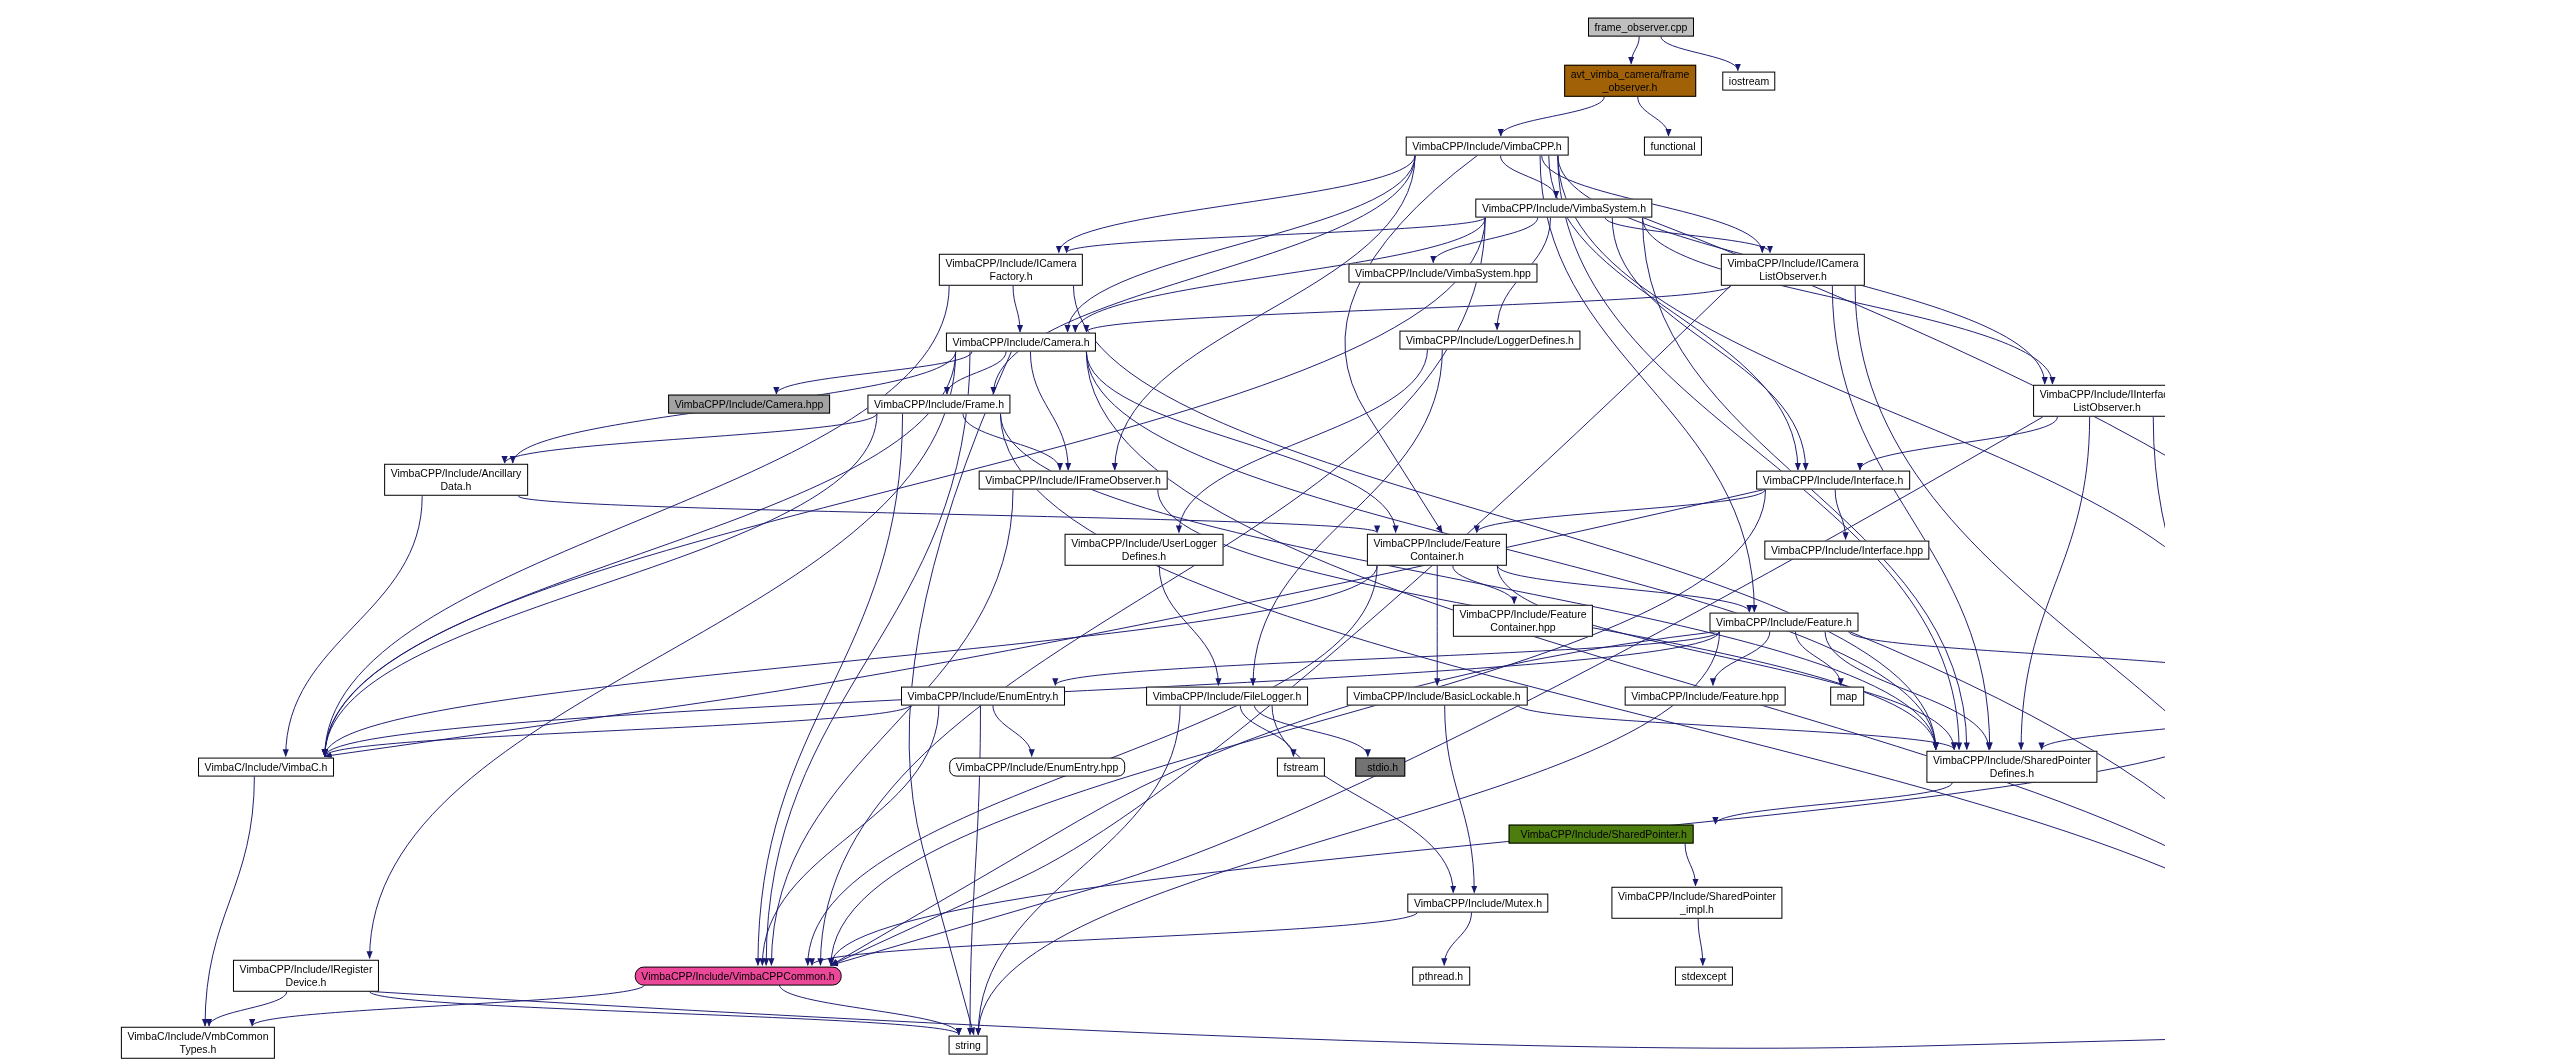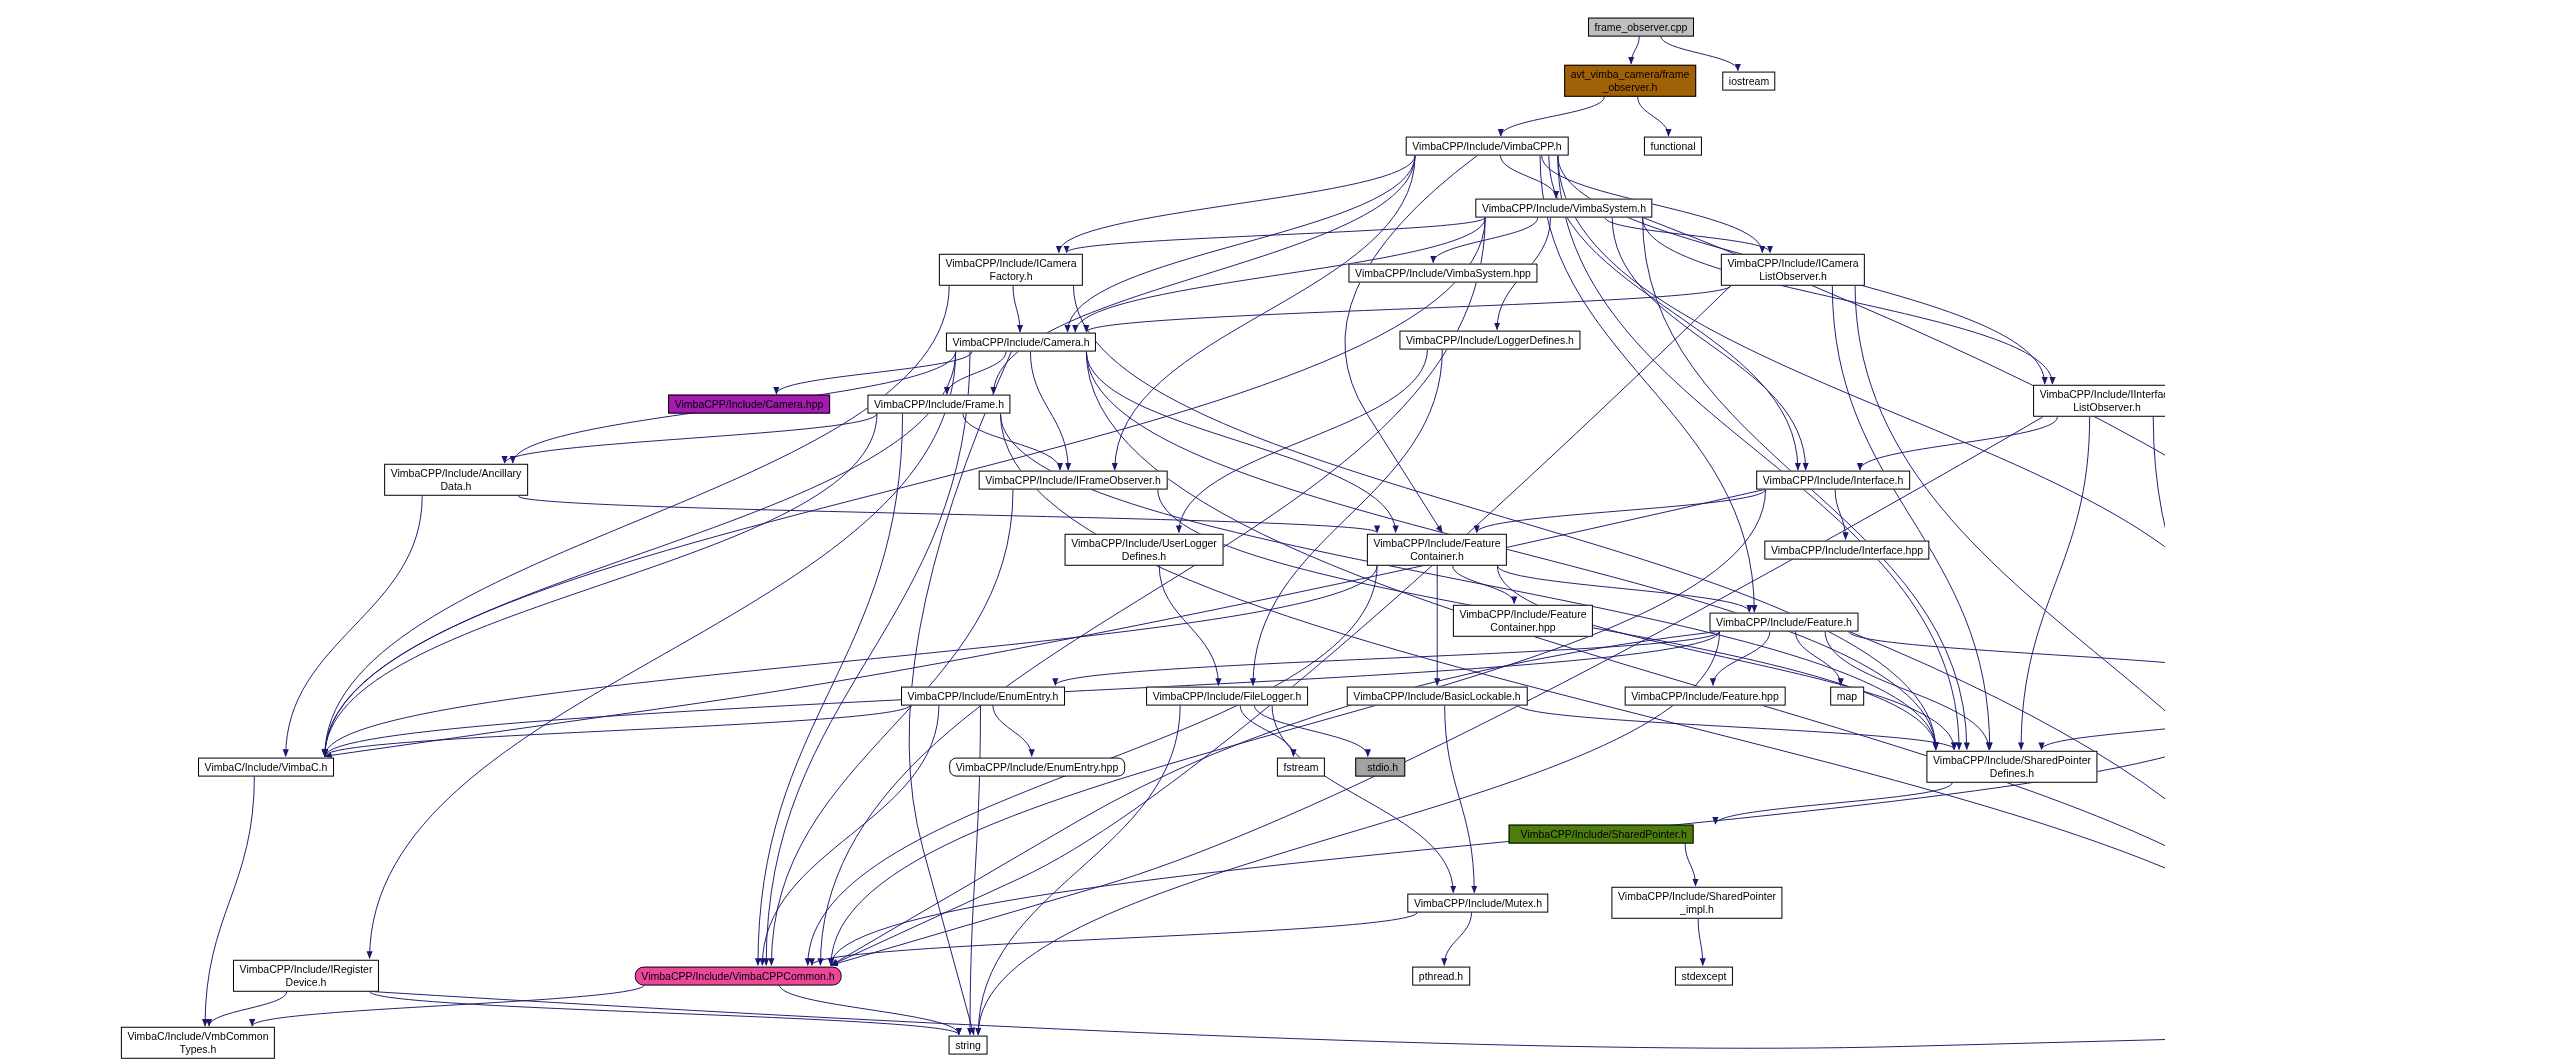--- a/index.html
+++ b/index.html
@@ -140,21 +140,21 @@
       <div class="node" style="left: 1564px; top: 208px; background: rgb(255, 255, 255); border-color: rgb(0, 0, 0); color: rgb(0, 0, 0);">VimbaCPP/Include/VimbaSystem.h</div>
       <div class="node" style="left: 1011px; top: 270px; background: rgb(255, 255, 255); border-color: rgb(0, 0, 0); color: rgb(0, 0, 0);">VimbaCPP/Include/ICamera
 Factory.h</div>
       <div class="node" style="left: 1419px; top: 273px; background: rgb(255, 255, 255); border-color: rgb(0, 0, 0); color: rgb(0, 0, 0); margin-left: 24px;">VimbaCPP/Include/VimbaSystem.hpp</div>
       <div class="node" style="left: 1793px; top: 270px; background: rgb(255, 255, 255); border-color: rgb(0, 0, 0); color: rgb(0, 0, 0);">VimbaCPP/Include/ICamera
 ListObserver.h</div>
       <div class="node" style="left: 1490px; top: 340px; background: rgb(255, 255, 255); border-color: rgb(0, 0, 0); color: rgb(0, 0, 0);">VimbaCPP/Include/LoggerDefines.h</div>
       <div class="node" style="left: 1021px; top: 342px; background: rgb(255, 255, 255); border-color: rgb(0, 0, 0); color: rgb(0, 0, 0);">VimbaCPP/Include/Camera.h</div>
       <div class="node" style="left: 2107px; top: 401px; background: rgb(255, 255, 255); border-color: rgb(0, 0, 0); color: rgb(0, 0, 0);">VimbaCPP/Include/IInterface
 ListObserver.h</div>
-      <div class="node" style="left: 749px; top: 404px; background: #a21caf; border-color: rgb(0, 0, 0); color: rgb(0, 0, 0);">VimbaCPP/Include/Camera.hpp</div>
+      <div class="node" style="left: 749px; top: 404px; background: #a3a3a3; border-color: rgb(0, 0, 0); color: rgb(0, 0, 0);">VimbaCPP/Include/Camera.hpp</div>
       <div class="node" style="left: 939px; top: 404px; background: rgb(255, 255, 255); border-color: rgb(0, 0, 0); color: rgb(0, 0, 0);">VimbaCPP/Include/Frame.h</div>
       <div class="node" style="left: 456px; top: 480px; background: rgb(255, 255, 255); border-color: rgb(0, 0, 0); color: rgb(0, 0, 0);">VimbaCPP/Include/Ancillary
 Data.h</div>
       <div class="node" style="left: 1073px; top: 480px; background: rgb(255, 255, 255); border-color: rgb(0, 0, 0); color: rgb(0, 0, 0);">VimbaCPP/Include/IFrameObserver.h</div>
       <div class="node" style="left: 1833px; top: 480px; background: rgb(255, 255, 255); border-color: rgb(0, 0, 0); color: rgb(0, 0, 0);">VimbaCPP/Include/Interface.h</div>
       <div class="node" style="left: 1144px; top: 550px; background: rgb(255, 255, 255); border-color: rgb(0, 0, 0); color: rgb(0, 0, 0);">VimbaCPP/Include/UserLogger
 Defines.h</div>
       <div class="node" style="left: 1437px; top: 550px; background: rgb(255, 255, 255); border-color: rgb(0, 0, 0); color: rgb(0, 0, 0);">VimbaCPP/Include/Feature
 Container.h</div>
       <div class="node" style="left: 1847px; top: 550px; background: rgb(255, 255, 255); border-color: rgb(0, 0, 0); color: rgb(0, 0, 0);">VimbaCPP/Include/Interface.hpp</div>
@@ -164,21 +164,21 @@
       <div class="node" style="left: 983px; top: 696px; background: rgb(255, 255, 255); border-color: rgb(0, 0, 0); color: rgb(0, 0, 0); text-align: center;">VimbaCPP/Include/EnumEntry.h</div>
       <div class="node" style="left: 1227px; top: 696px; background: rgb(255, 255, 255); border-color: rgb(0, 0, 0); color: rgb(0, 0, 0);">VimbaCPP/Include/FileLogger.h</div>
       <div class="node" style="left: 1437px; top: 696px; background: rgb(255, 255, 255); border-color: rgb(0, 0, 0); color: rgb(0, 0, 0);">VimbaCPP/Include/BasicLockable.h</div>
       <div class="node" style="left: 1705px; top: 696px; background: rgb(255, 255, 255); border-color: rgb(0, 0, 0); color: rgb(0, 0, 0);">VimbaCPP/Include/Feature.hpp</div>
       <div class="node" style="left: 1847px; top: 696px; background: rgb(255, 255, 255); border-color: rgb(0, 0, 0); color: rgb(0, 0, 0);">map</div>
       <div class="node" style="left: 2311px; top: 696px; background: rgb(255, 255, 255); border-color: rgb(0, 0, 0); color: rgb(0, 0, 0);">VimbaCPP/Include/IFeature
 Observer.h</div>
       <div class="node" style="left: 266px; top: 767px; background: rgb(255, 255, 255); border-color: rgb(0, 0, 0); color: rgb(0, 0, 0);">VimbaC/Include/VimbaC.h</div>
       <div class="node" style="left: 1037px; top: 767px; background: rgb(255, 255, 255); border-color: rgb(0, 0, 0); color: rgb(0, 0, 0); border-radius: 7px;">VimbaCPP/Include/EnumEntry.hpp</div>
       <div class="node" style="left: 1301px; top: 767px; background: rgb(255, 255, 255); border-color: rgb(0, 0, 0); color: rgb(0, 0, 0);">fstream</div>
-      <div class="node" style="left: 1380px; top: 767px; background: #a3a3a3; border-color: rgb(0, 0, 0); color: rgb(0, 0, 0); padding-left: 11px;">stdio.h</div>
+      <div class="node" style="left: 1380px; top: 767px; background: #737373; border-color: rgb(0, 0, 0); color: rgb(0, 0, 0); padding-left: 11px;">stdio.h</div>
       <div class="node" style="left: 2012px; top: 767px; background: rgb(255, 255, 255); border-color: rgb(0, 0, 0); color: rgb(0, 0, 0);">VimbaCPP/Include/SharedPointer
 Defines.h</div>
       <div class="node" style="left: 1601px; top: 834px; background: #4d7c0f; border-color: rgb(0, 0, 0); color: rgb(0, 0, 0); padding-left: 11px;">VimbaCPP/Include/SharedPointer.h</div>
       <div class="node" style="left: 1697px; top: 903px; background: rgb(255, 255, 255); border-color: rgb(0, 0, 0); color: rgb(0, 0, 0);">VimbaCPP/Include/SharedPointer
 _impl.h</div>
       <div class="node" style="left: 1478px; top: 903px; background: rgb(255, 255, 255); border-color: rgb(0, 0, 0); color: rgb(0, 0, 0);">VimbaCPP/Include/Mutex.h</div>
       <div class="node" style="left: 306px; top: 976px; background: rgb(255, 255, 255); border-color: rgb(0, 0, 0); color: rgb(0, 0, 0);">VimbaCPP/Include/IRegister
 Device.h</div>
       <div class="node" style="left: 738px; top: 976px; background: #ec4899; border-color: rgb(0, 0, 0); color: rgb(0, 0, 0); border-radius: 9px;">VimbaCPP/Include/VimbaCPPCommon.h</div>
       <div class="node" style="left: 1441px; top: 976px; background: rgb(255, 255, 255); border-color: rgb(0, 0, 0); color: rgb(0, 0, 0);">pthread.h</div>

